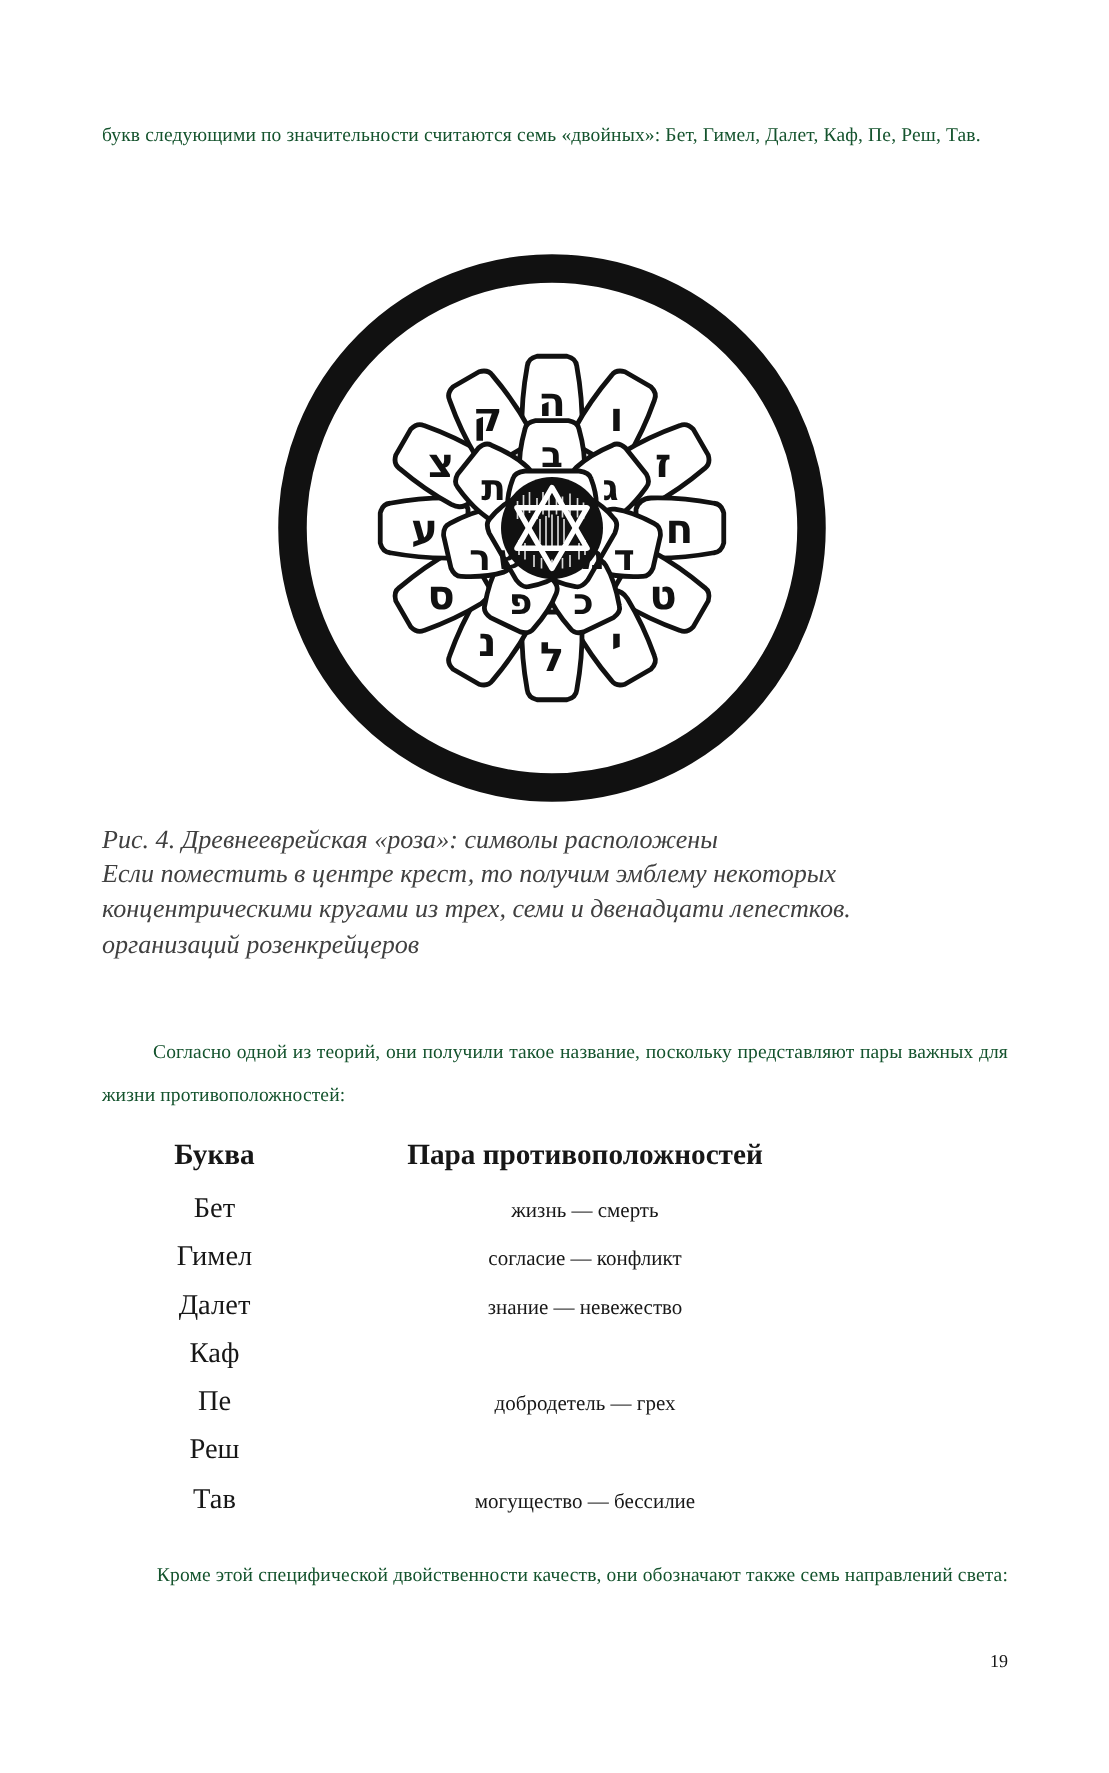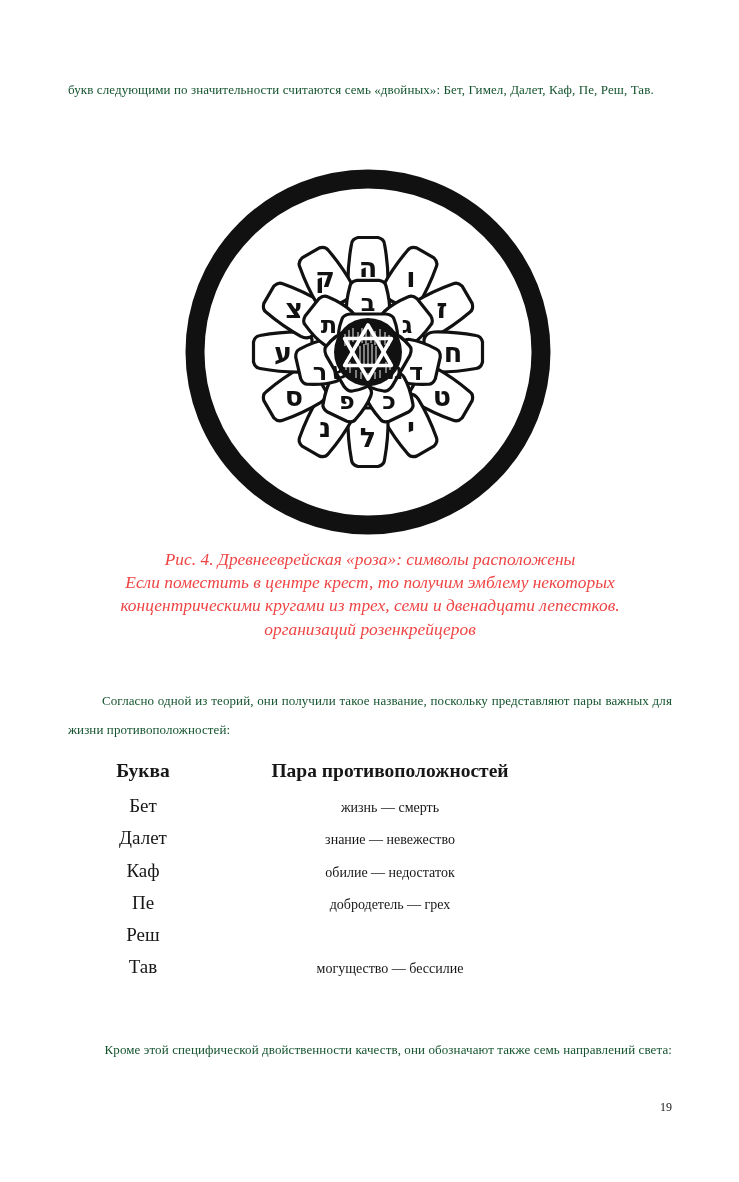--- a/index.html
+++ b/index.html
@@ -46,25 +46,24 @@
     height: 380px;
   }
   .figure svg { display: block; width: 380px; height: 380px; }
 
   
   .caption {
     position: absolute;
     left: 68px;
     top: 548px;
     width: 604px;
-    text-align: center;
     font-style: italic;
     font-size: 17.4px;
     line-height: 23.2px;
-    color: #ef4444;
+    color: #404040;
   }
   .caption .cap-line { display: block; white-space: nowrap; }
 
   
   .table {
     position: absolute;
     left: 68px;
     top: 760px;
     width: 604px;
   }
@@ -285,26 +284,29 @@
     <div class="trow header">
       <div class="cell-letter">Буква</div>
       <div class="cell-pair">Пара противоположностей</div>
     </div>
 
     <div class="trow">
       <div class="cell-letter">Бет</div>
       <div class="cell-pair">жизнь — смерть</div>
     </div>
     <div class="trow">
+      <div class="cell-letter">Гимел</div>
+      <div class="cell-pair">согласие — конфликт</div>
+    </div>
+    <div class="trow">
       <div class="cell-letter">Далет</div>
       <div class="cell-pair">знание — невежество</div>
     </div>
     <div class="trow">
       <div class="cell-letter">Каф</div>
-      <div class="cell-pair">обилие — недостаток</div>
     </div>
     <div class="trow">
       <div class="cell-letter">Пе</div>
       <div class="cell-pair">добродетель — грех</div>
     </div>
     <div class="trow">
       <div class="cell-letter">Реш</div>
     </div>
     <div class="trow">
       <div class="cell-letter">Тав</div>

